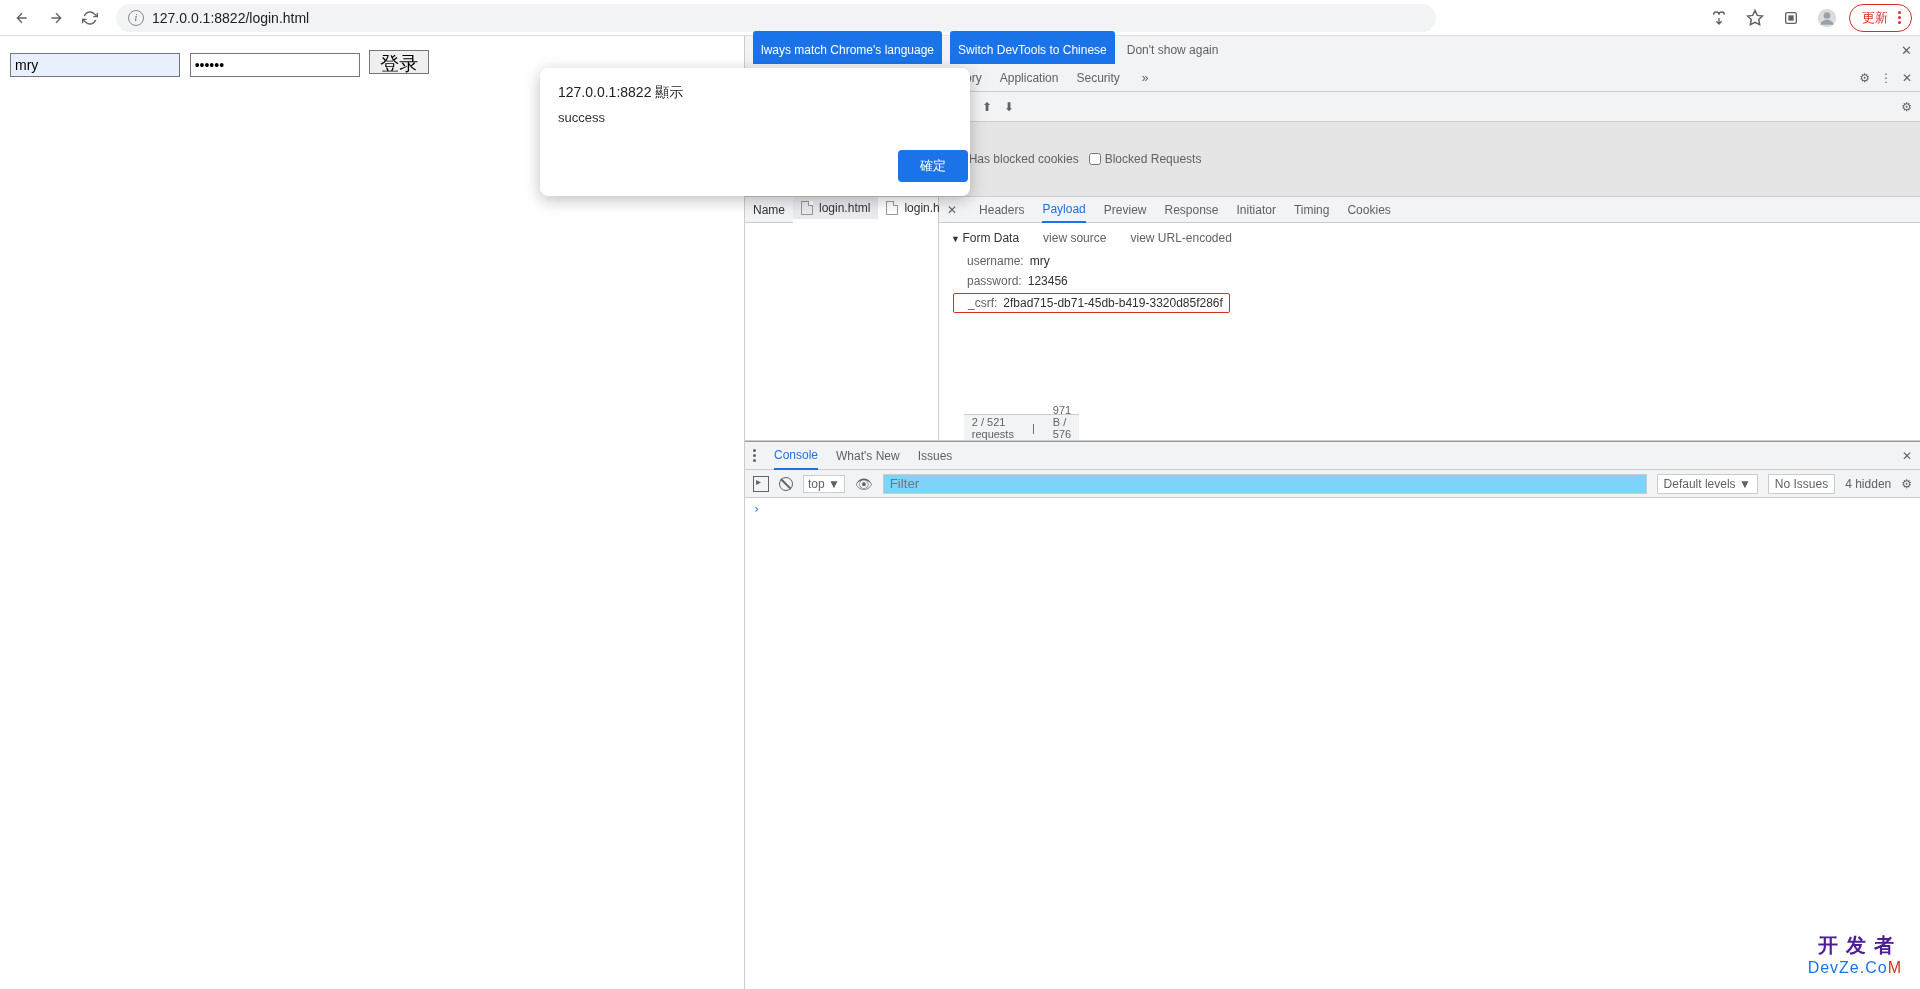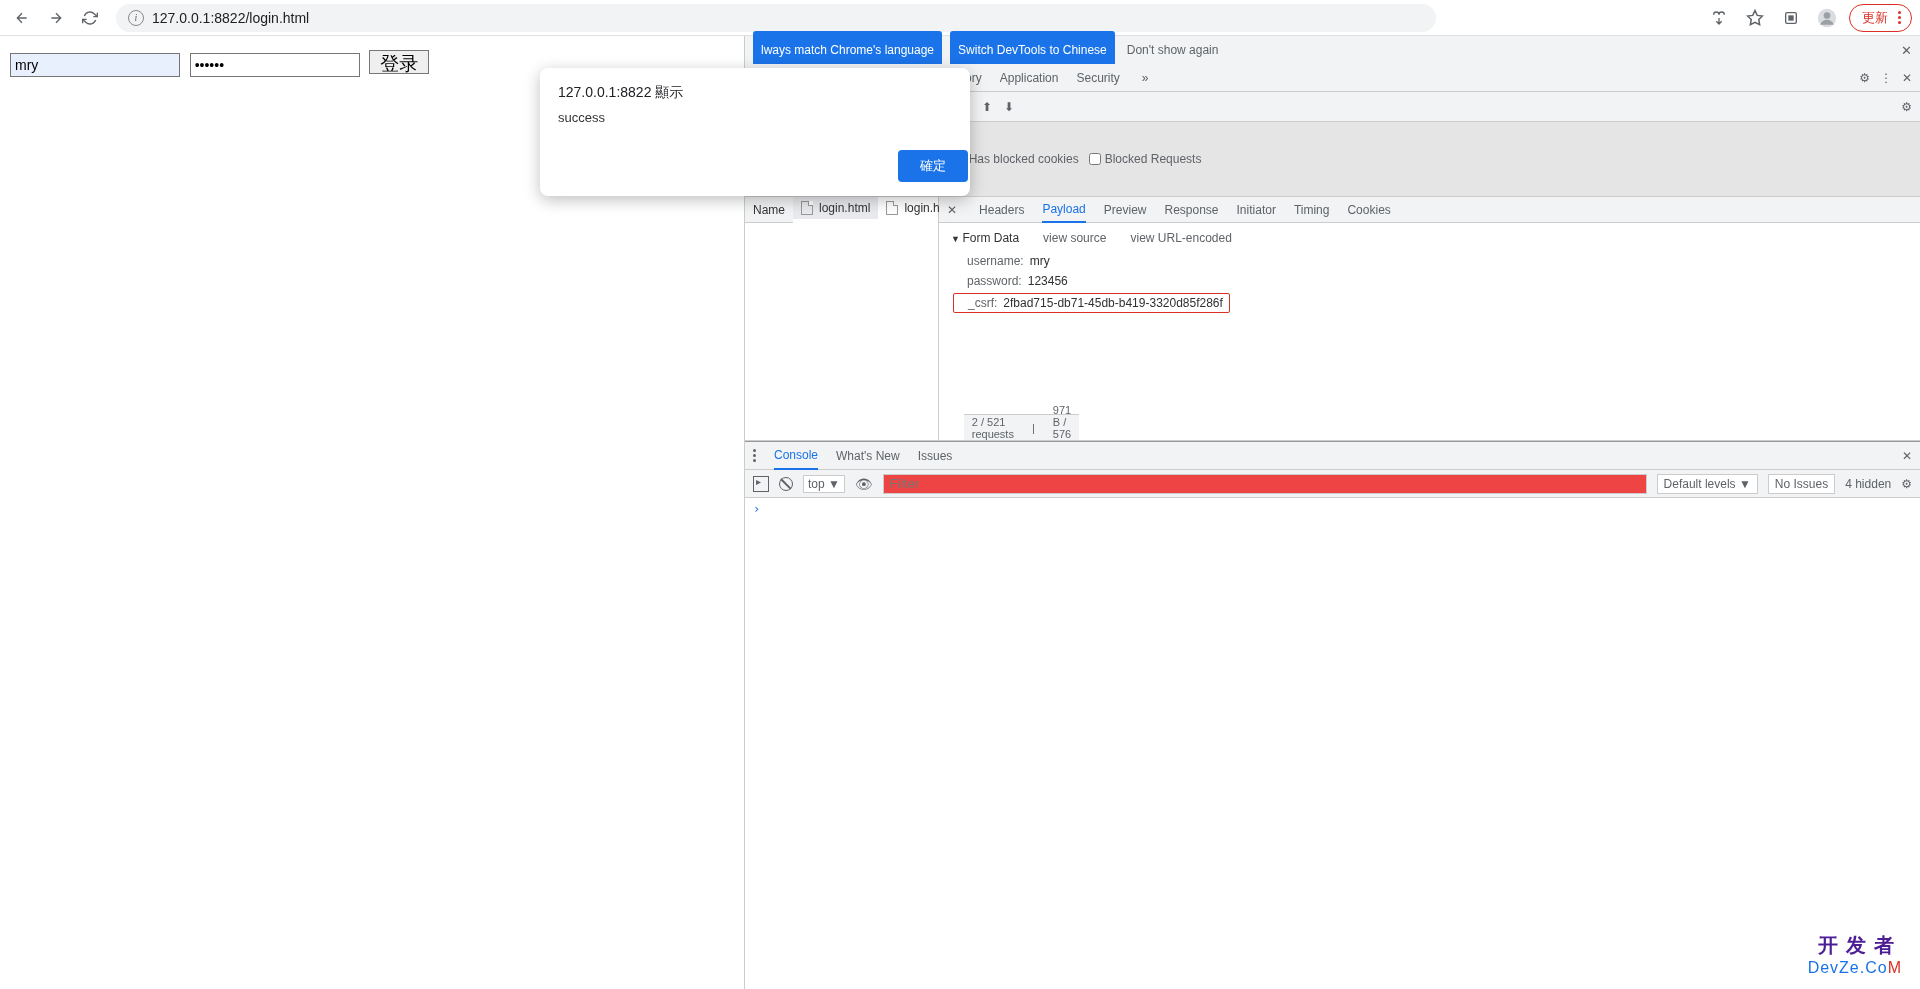--- a/index.html
+++ b/index.html
@@ -67,21 +67,21 @@
 .drawer-tabs .dt.active{color:#1a73e8;border-bottom:2px solid #1a73e8;padding:6px 0;margin-bottom:-1px}
 .drawer-tabs .dt{cursor:pointer}
 .drawer-tabs .x{margin-left:auto;cursor:pointer}
 .console-tb{height:28px;border-bottom:1px solid #ccc;display:flex;align-items:center;padding:0 8px;gap:10px;font-size:12px;color:#5f6368;background:#f1f3f4}
 .console-tb .sq{width:16px;height:16px;border:1.5px solid #5f6368;position:relative}
 .console-tb .sq::after{content:"▸";position:absolute;left:2px;top:-1px;font-size:10px}
 .console-tb .noent{width:14px;height:14px;border:1.5px solid #5f6368;border-radius:50%;position:relative}
 .console-tb .noent::after{content:"";position:absolute;width:14px;height:1.5px;background:#5f6368;top:5px;left:-1px;transform:rotate(45deg)}
 .console-tb .sel-top{border:1px solid #ccc;padding:1px 4px;background:#fff}
 .console-tb .eye{font-size:14px}
-.console-tb input{flex:1;height:20px;border:1px solid #ccc;padding:0 6px;outline:none;background:#ef4444}
+.console-tb input{flex:1;height:20px;border:1px solid #ccc;padding:0 6px;outline:none;background:#7dd3fc}
 .console-tb .right{margin-left:auto;display:flex;align-items:center;gap:10px}
 .console-tb .lvl{border:1px solid #ccc;padding:2px 6px;background:#fff}
 .console-tb .noissues{border:1px solid #ccc;padding:2px 6px;background:#fff}
 .console-body{padding:4px 8px;font-size:12px;color:#1a73e8;font-family:Consolas,monospace}
 .watermark{position:absolute;right:18px;bottom:12px;text-align:right;font-family:"Microsoft YaHei",sans-serif}
 .watermark .cn{color:#4c1d95;font-size:20px;letter-spacing:8px;font-weight:700}
 .watermark .en{color:#1a73e8;font-size:16px;letter-spacing:1px}
 .watermark .en .m{color:#d93025}
 input[type=checkbox]{width:12px;height:12px}
 svg{display:block}

